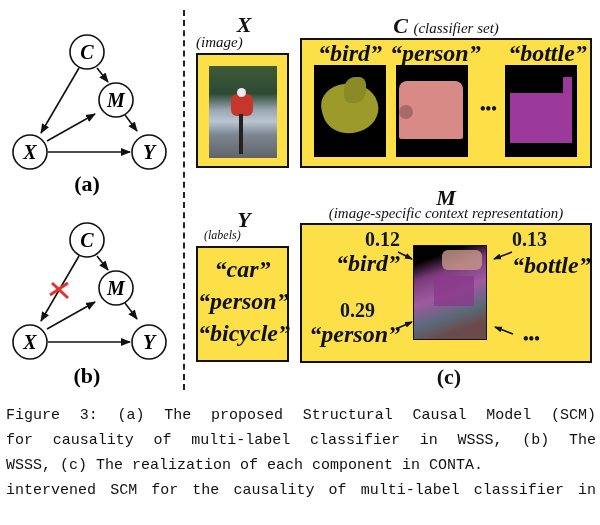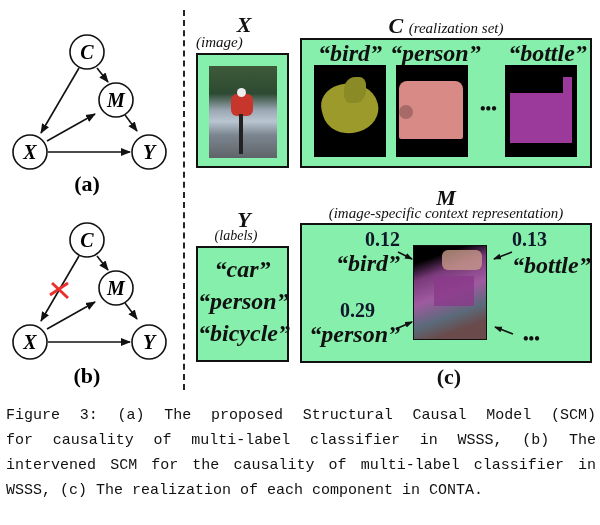--- a/index.html
+++ b/index.html
@@ -2,21 +2,21 @@
 <html><head>
 <meta charset="utf-8">
 <style>
   html, body { margin:0; padding:0; background:#fff; }
   body { width:600px; height:525px; position:relative; overflow:hidden; font-family:"Liberation Serif", "DejaVu Serif", serif; color:#111; }
   .abs { position:absolute; }
   .node-label { font-style:italic; font-weight:bold; }
   .serif-bi { font-family:"Liberation Serif", serif; font-weight:bold; font-style:italic; }
   .serif-i { font-family:"Liberation Serif", serif; font-style:italic; }
   .sublabel { font-family:"Liberation Serif", serif; font-weight:bold; font-size:22px; }
-  .box { position:absolute; border:2px solid #111; background:#86efac; box-sizing:border-box; }
+  .box { position:absolute; border:2px solid #111; background:#fde047; box-sizing:border-box; }
   .dashed-divider { position:absolute; left:183px; top:10px; height:380px; border-left:2px dashed #222; }
   .caption { position:absolute; left:6px; top:403px; width:590px; font-family:Liberation Mono, monospace; font-size:15px; line-height:25px; text-align:justify; }
   .caption-line { display:block; text-align:justify; text-align-last:justify; white-space:nowrap; }
   .caption-line.last { text-align-last:left; }
   .num { font-family:"Liberation Serif", serif; font-weight:bold; color:#0f172a; font-size:20px; }
   .quote-label { font-family:"Liberation Serif", serif; font-weight:bold; font-style:italic; font-size:24px; }
   .mask { position:absolute; background:#000; overflow:hidden; }
 </style>
 </head>
 <body>
@@ -76,42 +76,42 @@
 <div class="box" style="left:196px;top:53px;width:93px;height:115px;">
   <div class="abs" style="left:11px;top:11px;width:68px;height:92px;background:linear-gradient(180deg,#3e5a3a 0%,#2d4a32 30%,#9aa7b3 48%,#b9c6d2 60%,#7c8690 75%,#5f6369 100%);">
     <div class="abs" style="left:22px;top:28px;width:22px;height:22px;background:#c6362d;border-radius:6px;"></div>
     <div class="abs" style="left:28px;top:22px;width:9px;height:9px;background:#eee;border-radius:50%;"></div>
     <div class="abs" style="left:30px;top:48px;width:4px;height:40px;background:#222;"></div>
   </div>
 </div>
 
 <div class="abs" style="left:300px;top:14px;width:292px;text-align:center;font-size:22px;line-height:24px;">
   <span class="serif-bi">C</span>
-  <span class="serif-i" style="font-size:15px;">(realization set)</span>
+  <span class="serif-i" style="font-size:15px;">(classifier set)</span>
 </div>
 <div class="box" style="left:300px;top:38px;width:292px;height:130px;"></div>
 <div class="abs quote-label" style="left:310px;top:40px;width:80px;text-align:center;">“bird”</div>
 <div class="abs quote-label" style="left:390px;top:40px;width:90px;text-align:center;">“person”</div>
 <div class="abs quote-label" style="left:505px;top:40px;width:85px;text-align:center;">“bottle”</div>
 <div class="mask" style="left:314px;top:65px;width:72px;height:92px;">
   <div class="abs" style="left:8px;top:18px;width:56px;height:50px;background:#9b9a2a;border-radius:40% 55% 45% 50%;transform:rotate(-15deg);"></div>
   <div class="abs" style="left:30px;top:12px;width:22px;height:26px;background:#8a8a26;border-radius:50% 30%;"></div>
 </div>
 <div class="mask" style="left:396px;top:65px;width:72px;height:92px;">
   <div class="abs" style="left:3px;top:16px;width:64px;height:58px;background:#d88a86;border-radius:8px 8px 2px 2px;"></div>
   <div class="abs" style="left:3px;top:40px;width:14px;height:14px;background:#a86a66;border-radius:50%;"></div>
 </div>
 <div class="abs" style="left:480px;top:100px;font-size:16px;font-weight:bold;">•••</div>
 <div class="mask" style="left:505px;top:65px;width:72px;height:92px;">
   <div class="abs" style="left:5px;top:28px;width:56px;height:50px;background:#9b3a9b;"></div>
   <div class="abs" style="left:58px;top:12px;width:9px;height:66px;background:#9b3a9b;"></div>
 </div>
 
 <div class="abs serif-bi" style="left:196px;top:210px;width:96px;text-align:center;font-size:22px;line-height:20px;">Y</div>
-<div class="abs serif-i" style="left:188px;top:228px;width:96px;text-align:center;font-size:14px;">(labels)</div>
+<div class="abs serif-i" style="left:204px;top:228px;width:96px;font-size:12px;">(labels)</div>
 <div class="box" style="left:196px;top:246px;width:93px;height:116px;">
   <div class="abs quote-label" style="left:0;top:8px;width:89px;text-align:center;">“car”</div>
   <div class="abs quote-label" style="left:0;top:40px;width:89px;text-align:center;">“person”</div>
   <div class="abs quote-label" style="left:0;top:72px;width:89px;">“bicycle”</div>
 </div>
 
 <div class="abs serif-bi" style="left:300px;top:188px;width:292px;text-align:center;font-size:22px;line-height:20px;">M</div>
 <div class="abs serif-i" style="left:300px;top:205px;width:292px;text-align:center;font-size:15px;">(image-specific context representation)</div>
 <div class="box" style="left:300px;top:223px;width:292px;height:140px;"></div>
 <div class="mask" style="left:413px;top:245px;width:72px;height:93px;border:1.5px solid #111;background:linear-gradient(160deg,#000 0%,#000 15%,#7a3a7a 30%,#a05aa0 50%,#5a6a7a 70%,#6a4a4a 85%,#6a4a4a 100%);">
@@ -134,15 +134,15 @@
   <line x1="3" y1="7" x2="17" y2="14" stroke="#111" stroke-width="1.6" marker-end="url(#arrm)"></line>
   <line x1="117" y1="7" x2="99" y2="14" stroke="#111" stroke-width="1.6" marker-end="url(#arrm)"></line>
   <line x1="3" y1="83" x2="17" y2="77" stroke="#111" stroke-width="1.6" marker-end="url(#arrm)"></line>
   <line x1="118" y1="89" x2="100" y2="82" stroke="#111" stroke-width="1.6" marker-end="url(#arrm)"></line>
 </svg>
 <div class="abs sublabel" style="left:413px;top:364px;width:72px;text-align:center;">(c)</div>
 
 <div class="caption">
   <span class="caption-line">Figure 3: (a) The proposed Structural Causal Model (SCM)</span>
   <span class="caption-line">for causality of multi-label classifier in WSSS, (b) The</span>
+  <span class="caption-line last">WSSS, (c) The realization of each component in CONTA.</span>
   <span class="caption-line">intervened SCM for the causality of multi-label classifier in</span>
-  <span class="caption-line last">WSSS, (c) The realization of each component in CONTA.</span>
 </div>
 
 </body></html>

